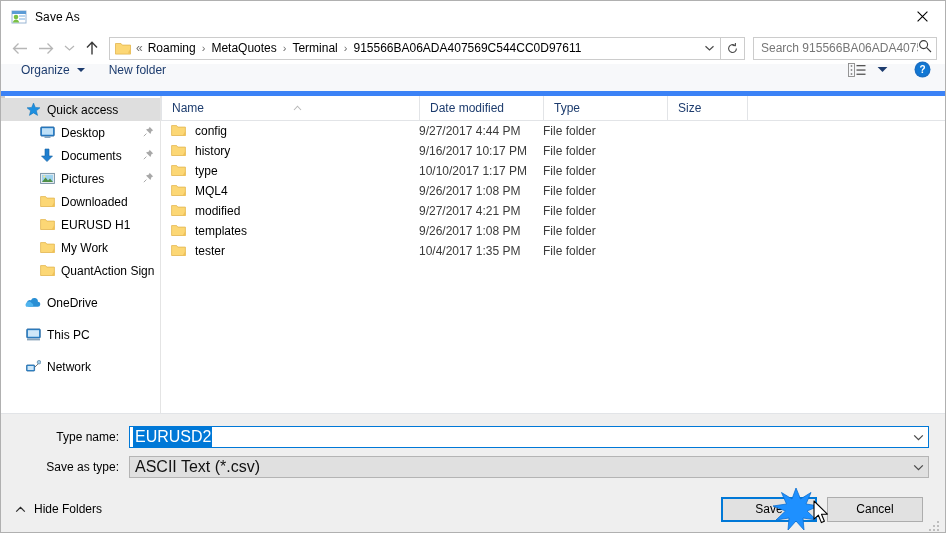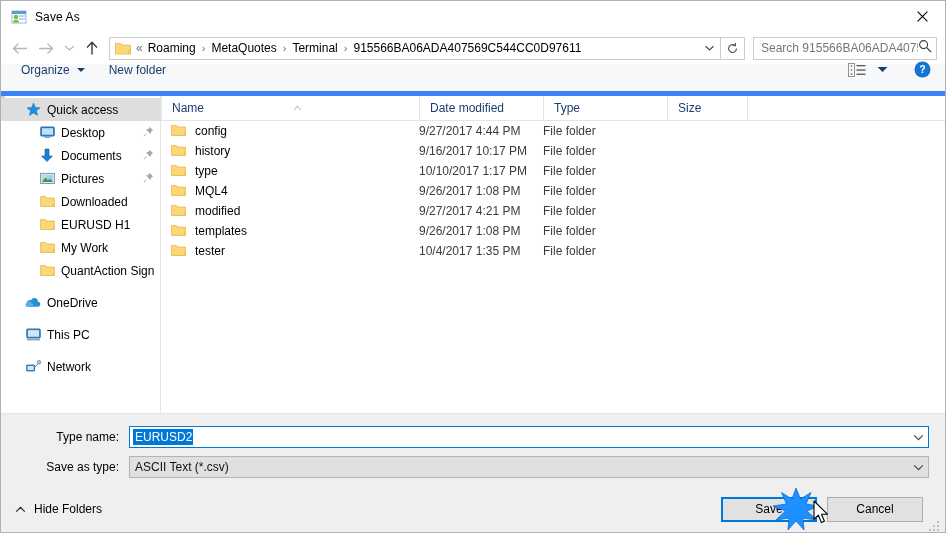--- a/index.html
+++ b/index.html
@@ -232,21 +232,21 @@
   .formlabel {
     width: 112px; flex: none;
     text-align: right; padding-right: 10px;
     font-size: 12px; color: #000000;
   }
   .combo {
     flex: 1 1 auto; height: 22px;
     border: 1px solid #7a7a7a;
     background: #ffffff;
     display: flex; align-items: center;
-    font-size: 12px; color: #000000;
+    font-size: 16px; color: #000000;
     padding-left: 3px;
     min-width: 0;
   }
   .combo.focused { border: 1px solid #0078d7; }
   .combo.disabled { background: #e0e0e0; border: 1px solid #b4b4b4; color: #111111; padding-left: 5px; }
   .combo .val { flex: 1 1 auto; white-space: nowrap; overflow: hidden; }
   .combo .val.sel {
     background: #0078d7; color: #ffffff;
     display: inline-block; flex: 0 0 auto;
     padding: 1px 1px 1px 2px;

